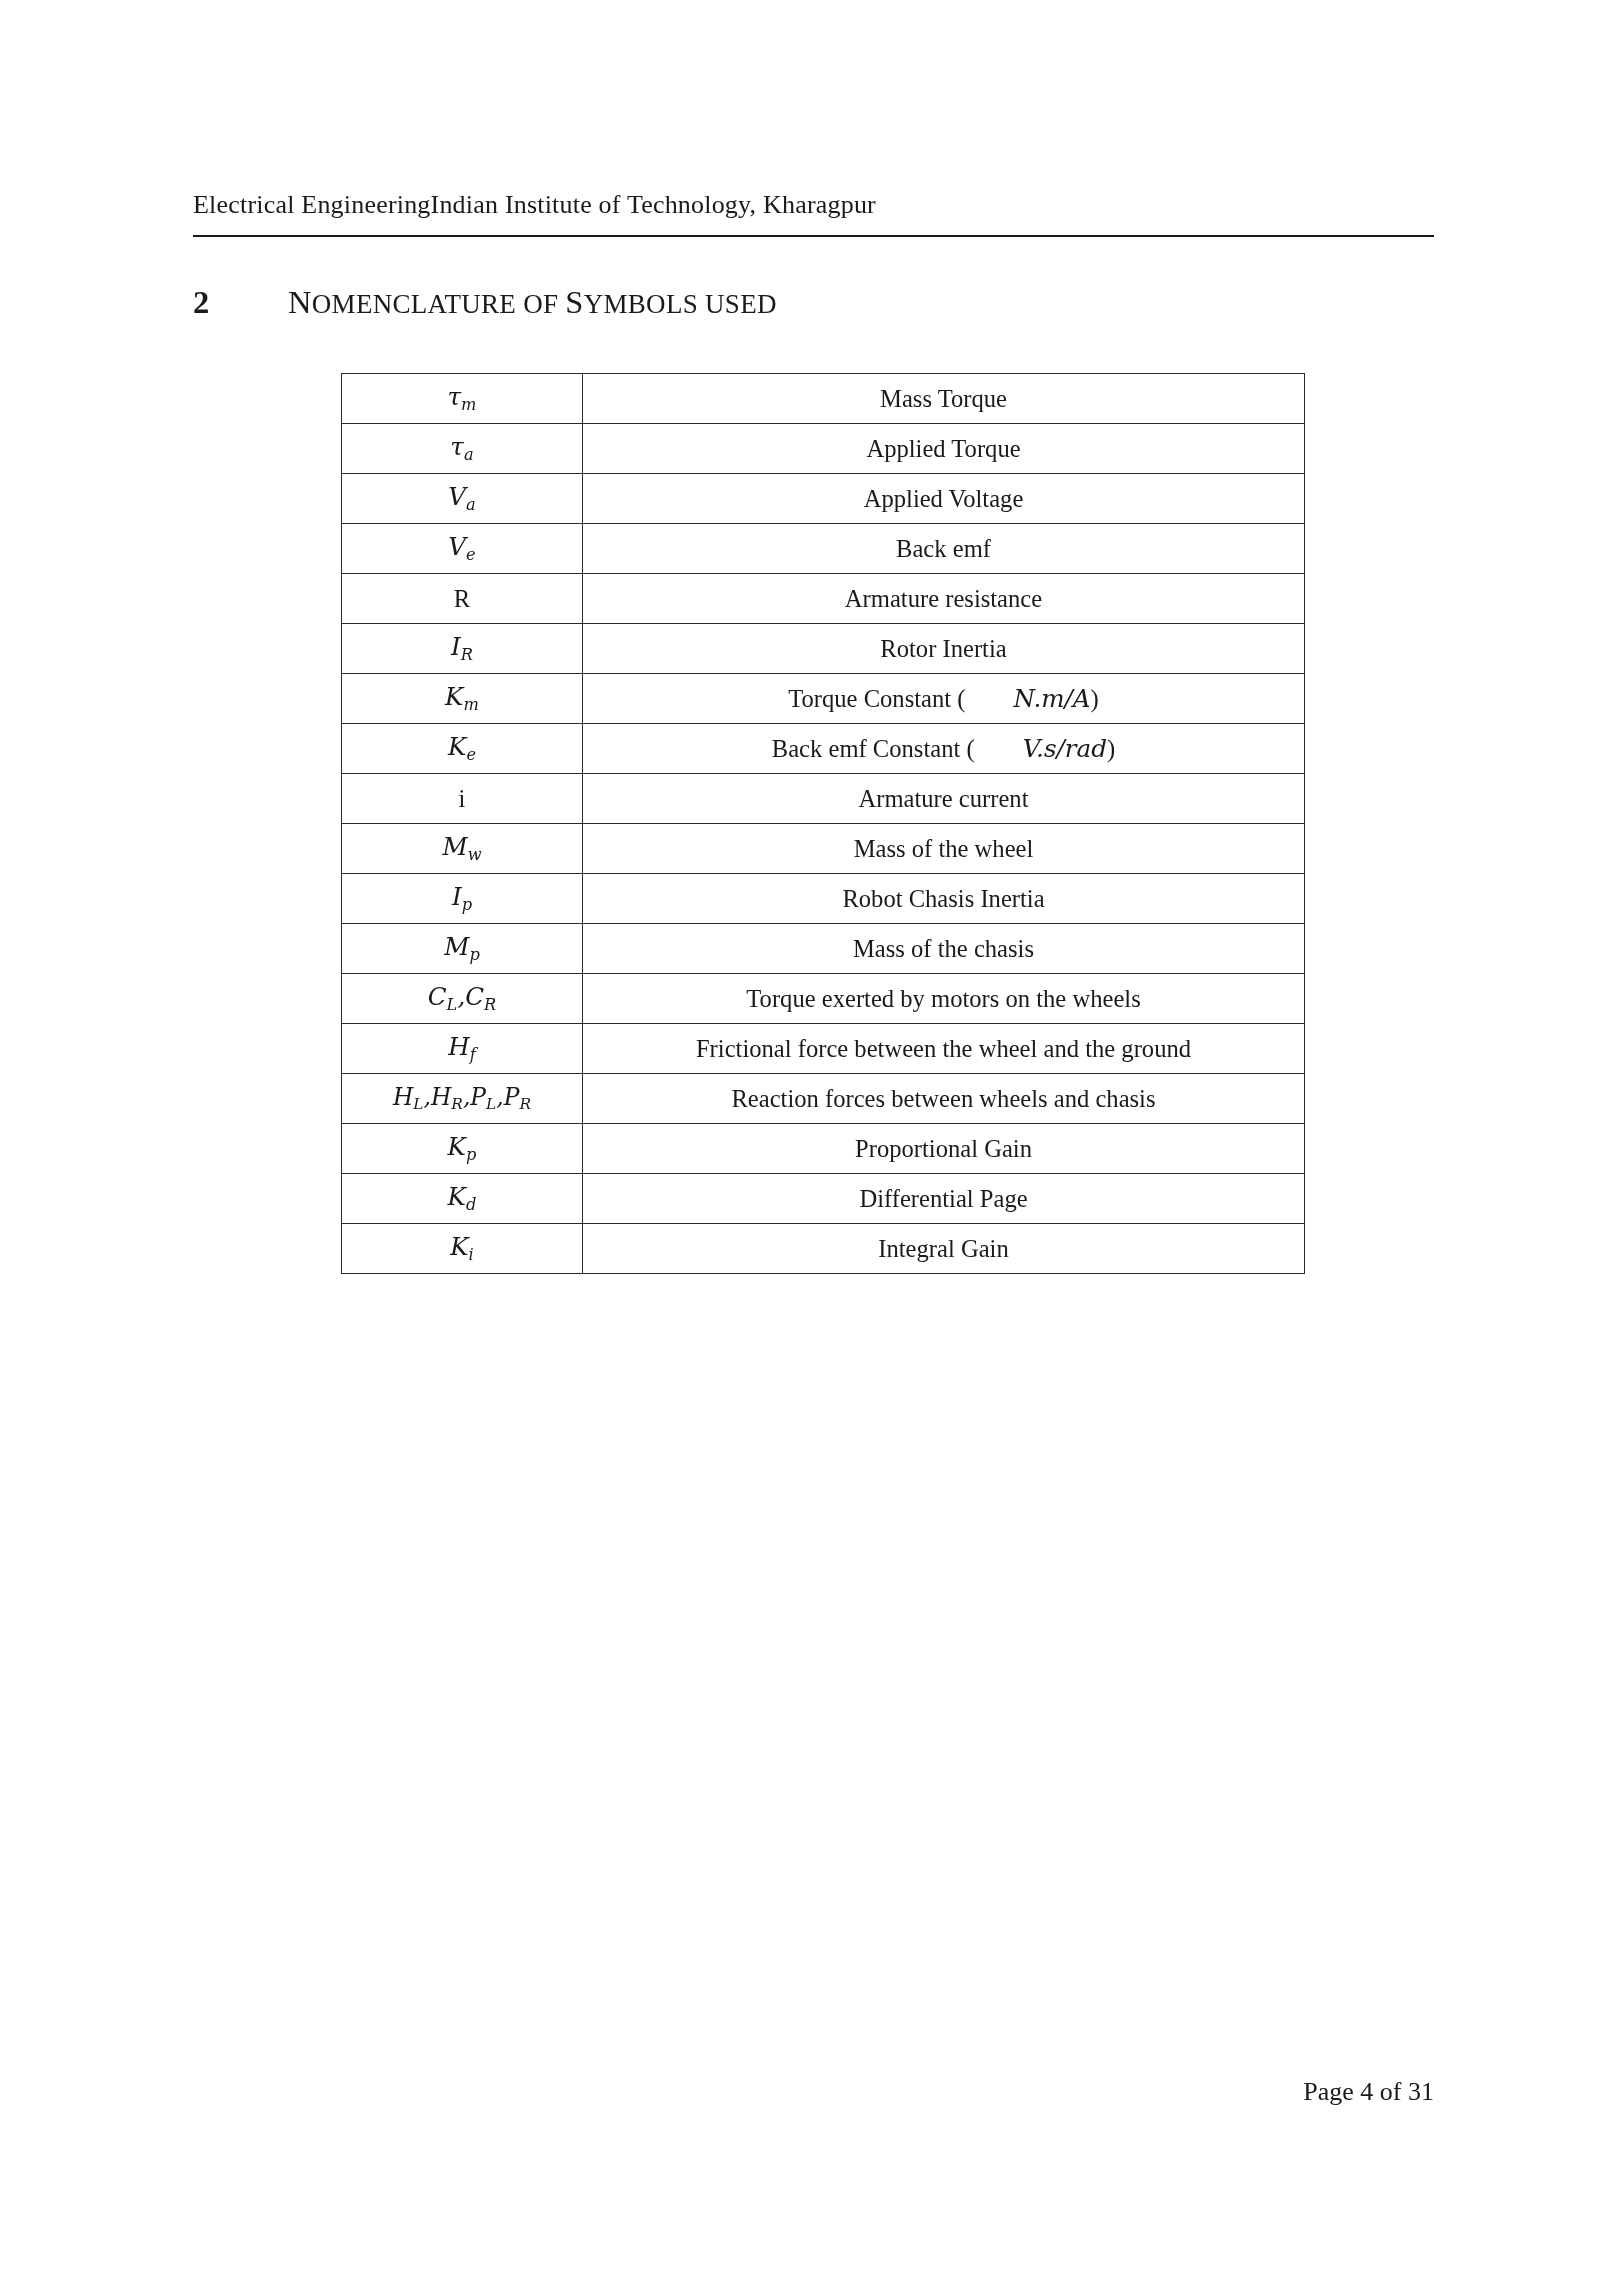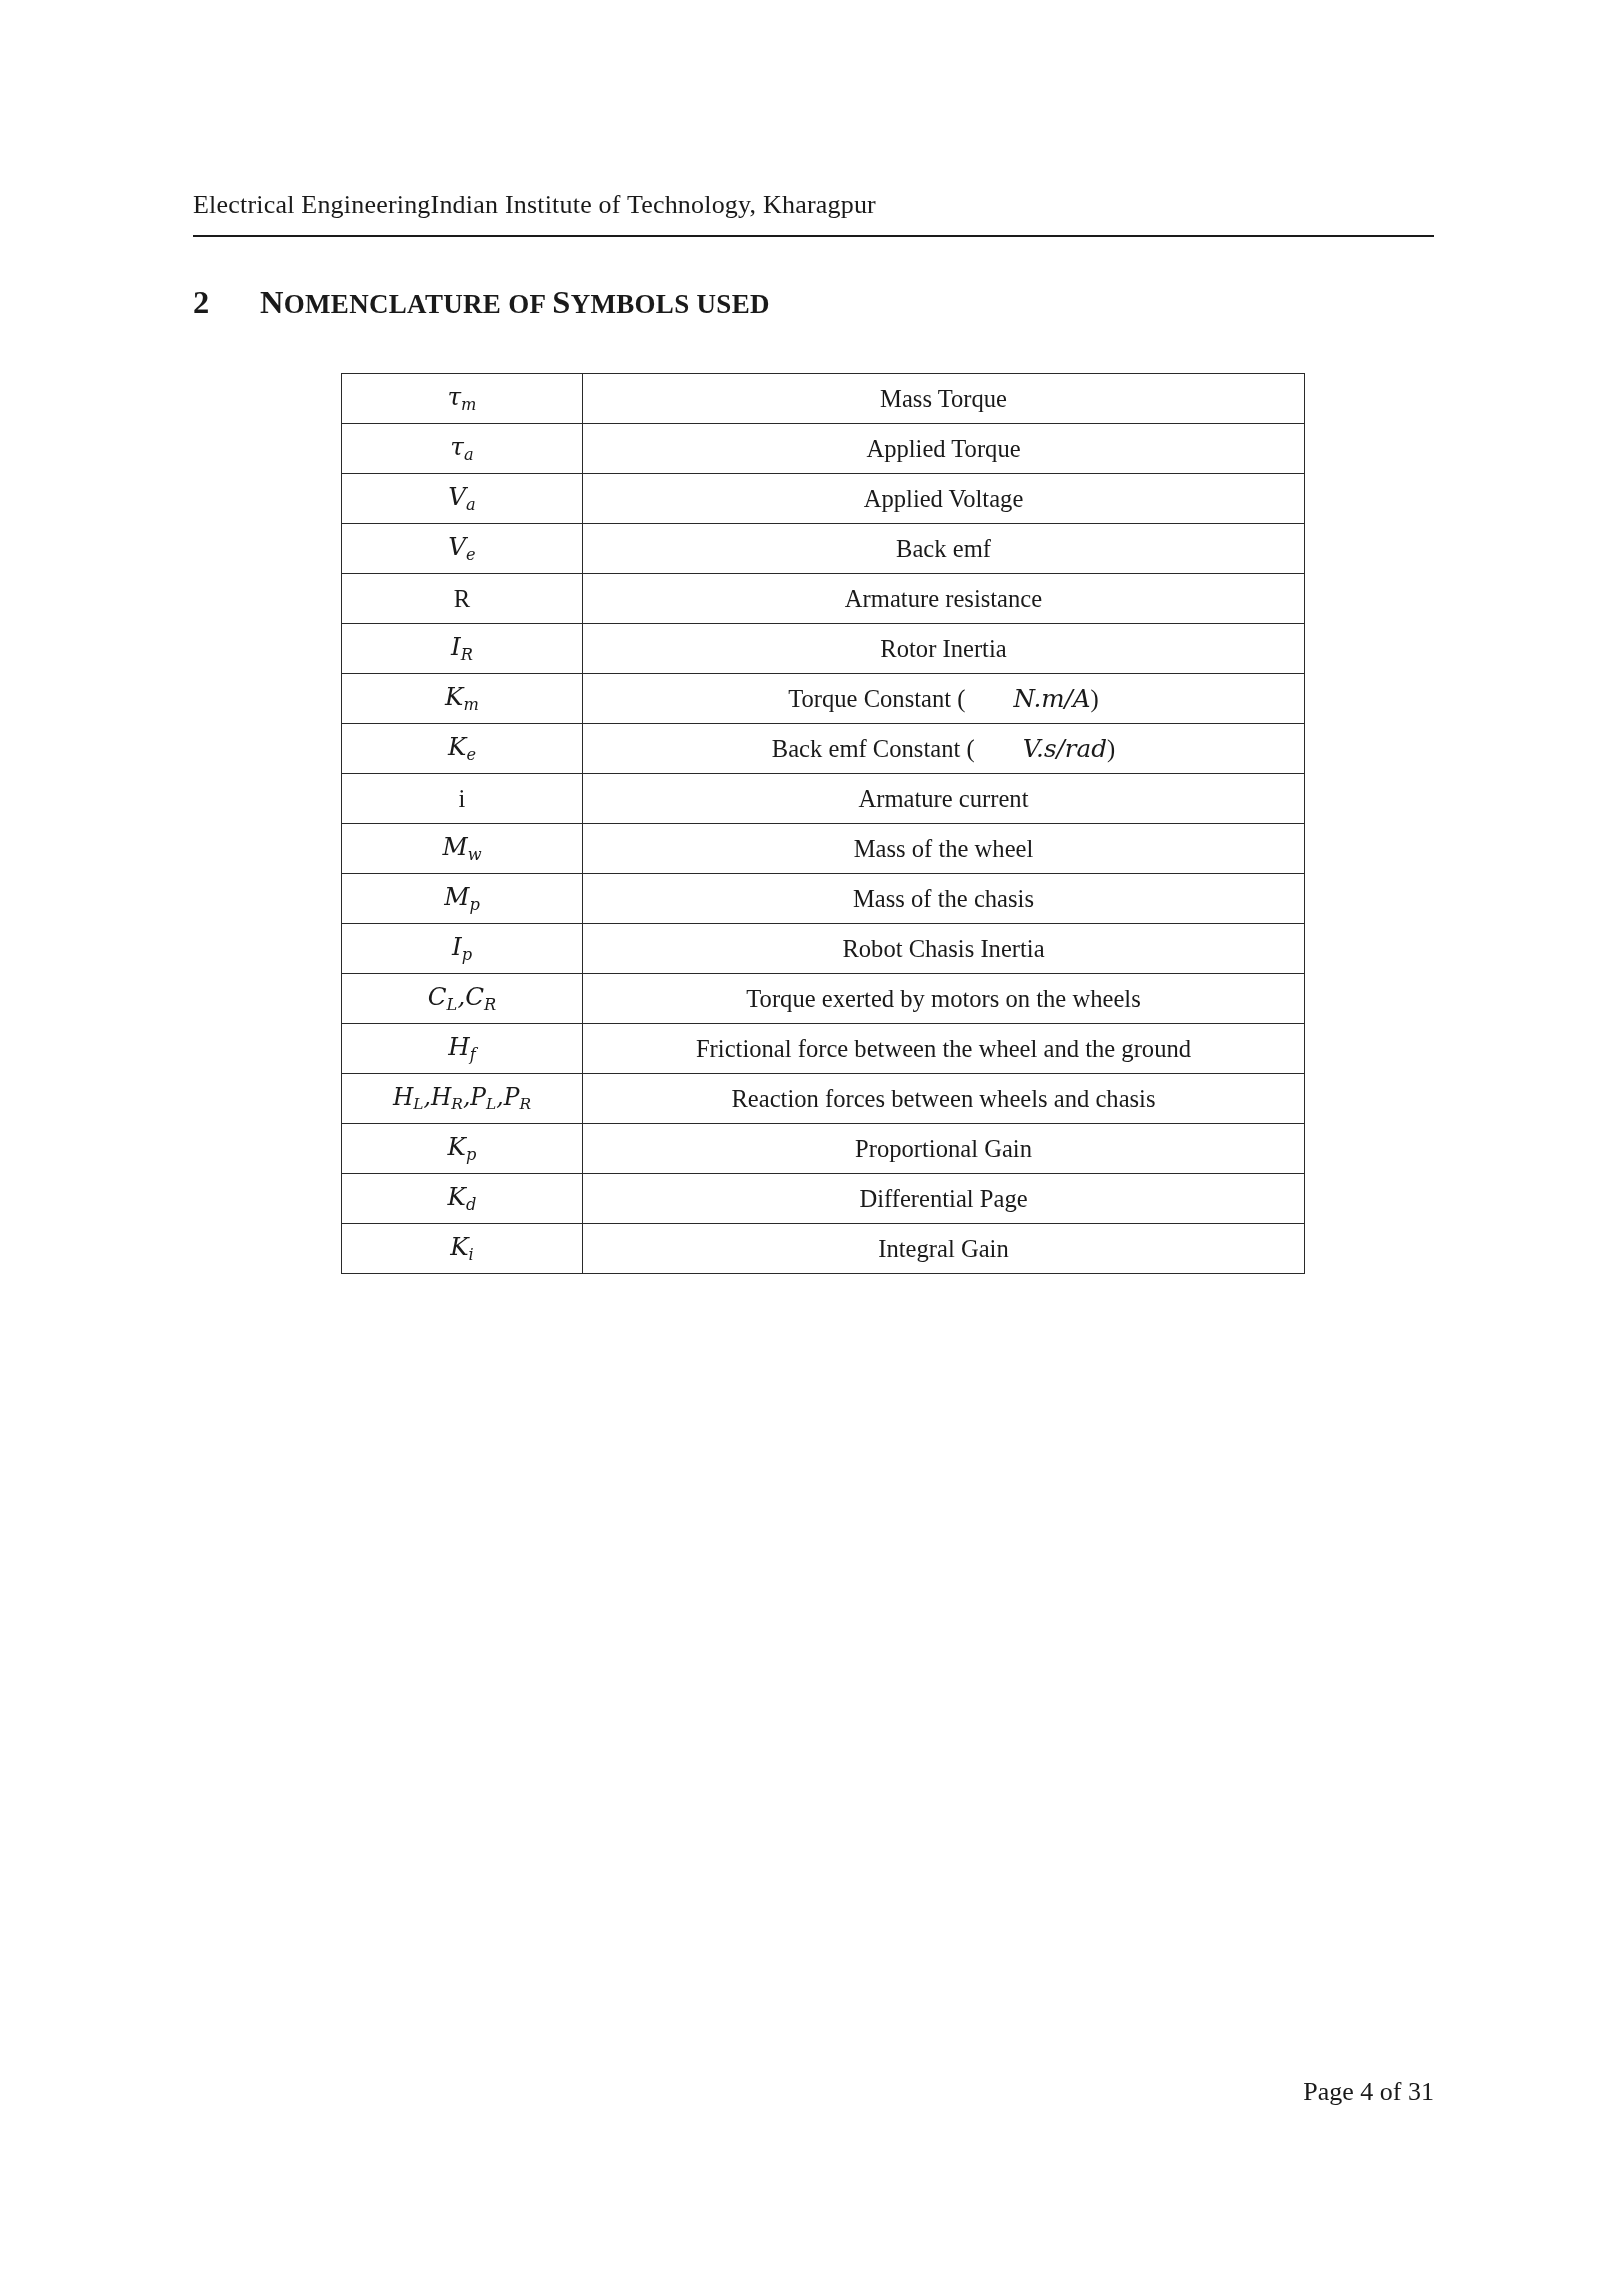--- a/index.html
+++ b/index.html
@@ -50,22 +50,23 @@
     font-weight: bold;
     display: flex;
     align-items: baseline;
   }
   .section-number {
     width: 67px;
     font-size: 32.5px;
   }
   .section-title {
     font-size: 27px;
-    font-weight: bold;
+    font-weight: normal;
     letter-spacing: 0.3px;
+    margin-left: 28px;
   }
   .section-title .cap {
     font-size: 32.5px;
   }
   
   .symbol-table {
     position: absolute;
     left: 341px;
     top: 373px;
     border-collapse: collapse;
@@ -163,28 +164,28 @@
       </tr>
       <tr>
         <td class="sym"><span class="up">i</span></td>
         <td class="desc">Armature current</td>
       </tr>
       <tr>
         <td class="sym"><span class="math">M<sub>w</sub></span></td>
         <td class="desc">Mass of the wheel</td>
       </tr>
       <tr>
+        <td class="sym"><span class="math">I<sub>p</sub></span></td>
+        <td class="desc">Robot Chasis Inertia</td>
+      </tr>
+      <tr>
         <td class="sym"><span class="math">M<sub>p</sub></span></td>
         <td class="desc">Mass of the chasis</td>
       </tr>
       <tr>
-        <td class="sym"><span class="math">I<sub>p</sub></span></td>
-        <td class="desc">Robot Chasis Inertia</td>
-      </tr>
-      <tr>
         <td class="sym"><span class="math">C<sub>L</sub>,C<sub>R</sub></span></td>
         <td class="desc">Torque exerted by motors on the wheels</td>
       </tr>
       <tr>
         <td class="sym"><span class="math">H<sub>f</sub></span></td>
         <td class="desc">Frictional force between the wheel and the ground</td>
       </tr>
       <tr>
         <td class="sym"><span class="math" style="font-size:0.95em">H<sub>L</sub>,H<sub>R</sub>,P<sub>L</sub>,P<sub>R</sub></span></td>
         <td class="desc">Reaction forces between wheels and chasis</td>

